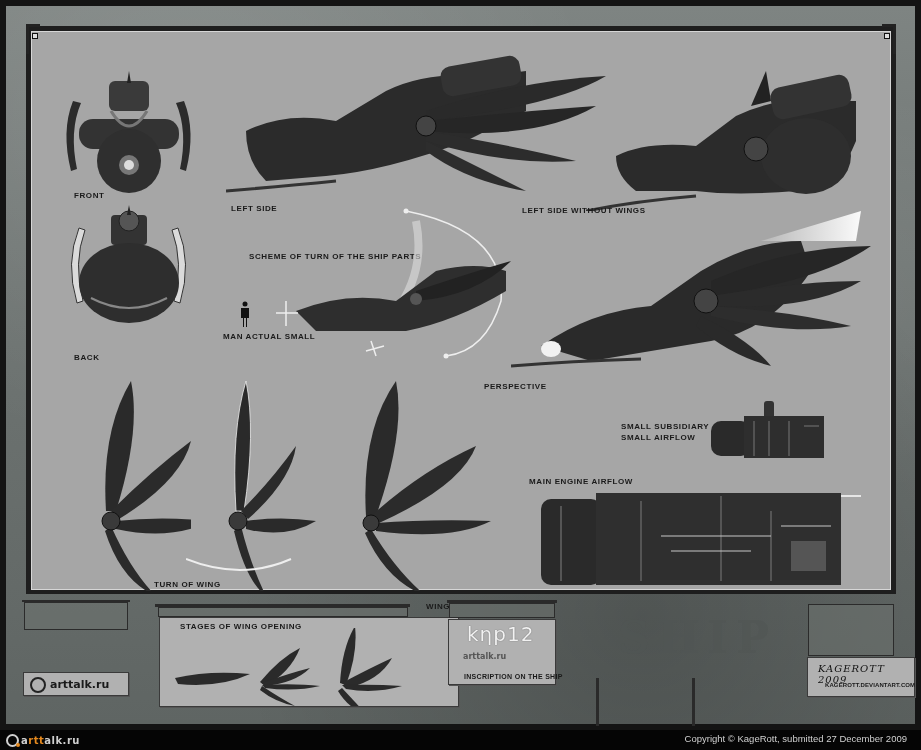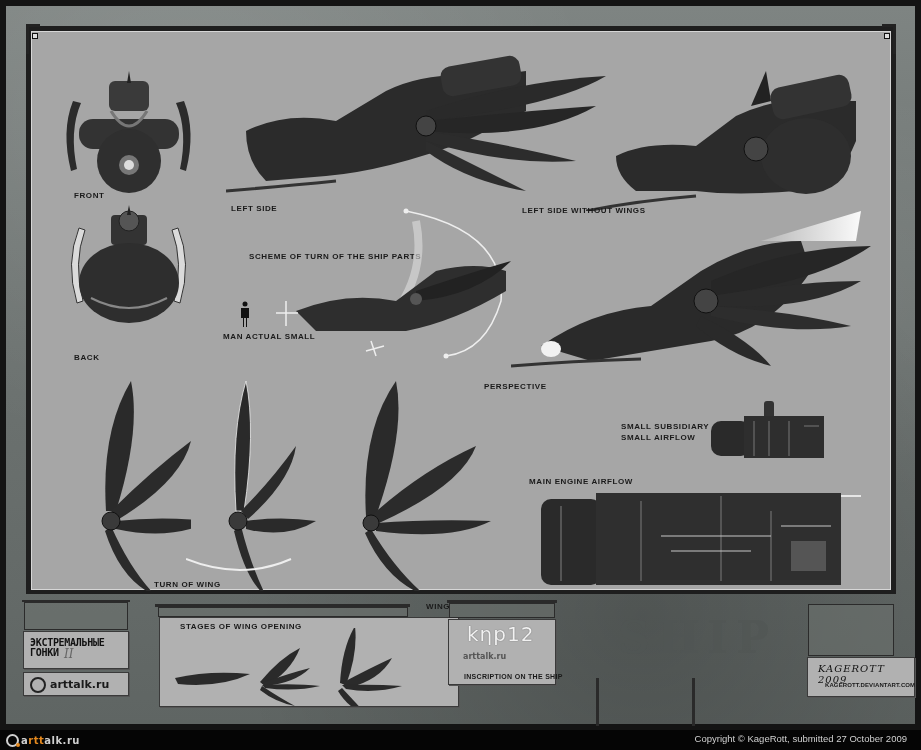--- a/index.html
+++ b/index.html
@@ -224,25 +224,20 @@
 
   <div class="corner-bracket" style="left:26px;top:24px;">
       <div class="bolt"></div>
     </div>
   <div class="corner-bracket" style="left:882px;top:24px;transform:scaleX(-1);">
       <div class="bolt"></div>
     </div>
 
   <div class="rod" style="left:22px;top:600px;width:108px;height:2px;"></div>
   <div class="hang-panel" style="left:24px;top:602px;width:104px;height:28px;"></div>
-  <div class="plaque" style="left:23px;top:631px;width:106px;height:38px;">
-    <div class="ru-title" style="left:6px;top:6px;">ЭКСТРЕМАЛЬНЫЕ</div>
-    <div class="ru-title" style="left:6px;top:16px;">ГОНКИ</div>
-    <div style="position:absolute;left:40px;top:15px;font-family:'DejaVu Serif',serif;font-style:italic;font-size:12px;color:#666;">II</div>
-  </div>
   <div class="plaque" style="left:23px;top:672px;width:106px;height:24px;">
     <div style="position:absolute;left:6px;top:4px;width:16px;height:16px;border-radius:50%;border:2.5px solid #222;"></div>
     <div class="logo-text" style="position:absolute;left:26px;top:5px;font-size:11px;">arttalk.ru</div>
   </div>
 
   <div class="rod" style="left:155px;top:604px;width:255px;height:3px;"></div>
   <div class="hang-panel" style="left:158px;top:607px;width:250px;height:10px;"></div>
   <div class="plaque" style="left:159px;top:617px;width:300px;height:90px;">
     <div class="label" style="left:8px;top:4px;">STAGES OF WING OPENING</div>
     <div class="drawing" style="left:10px;top:10px;width:235px;height:78px;">
@@ -278,14 +273,14 @@
     <div style="position:absolute;left:10px;top:5px;font-family:'DejaVu Serif',serif;font-style:italic;font-size:10px;color:#111;letter-spacing:1px;">KAGEROTT 2009</div>
     <div class="label" style="left:5px;top:24px;font-size:6px;letter-spacing:0.1px;">KAGEROTT.DEVIANTART.COM</div>
   </div>
 </div>
 
 <div class="footer">
   <div class="brand">
     <div class="ring"></div>
     <div class="word"><span>a</span><span class="acc">rtt</span><span>alk.ru</span></div>
   </div>
-  <div class="copyright">Copyright © KageRott, submitted 27 October 2009</div>
+  <div class="copyright">Copyright © KageRott, submitted 27 December 2009</div>
 </div>
 
 </body></html>

